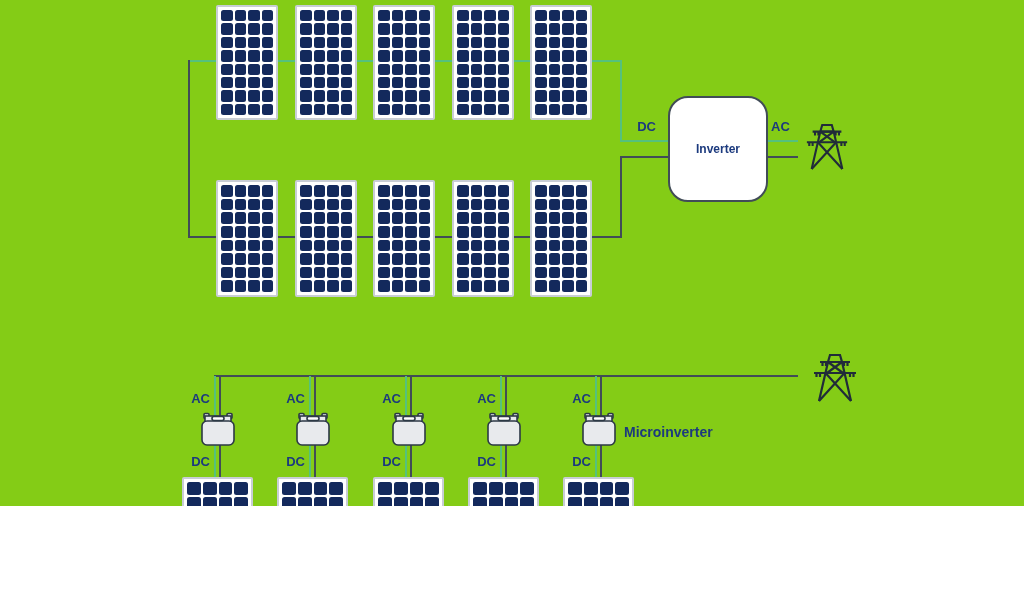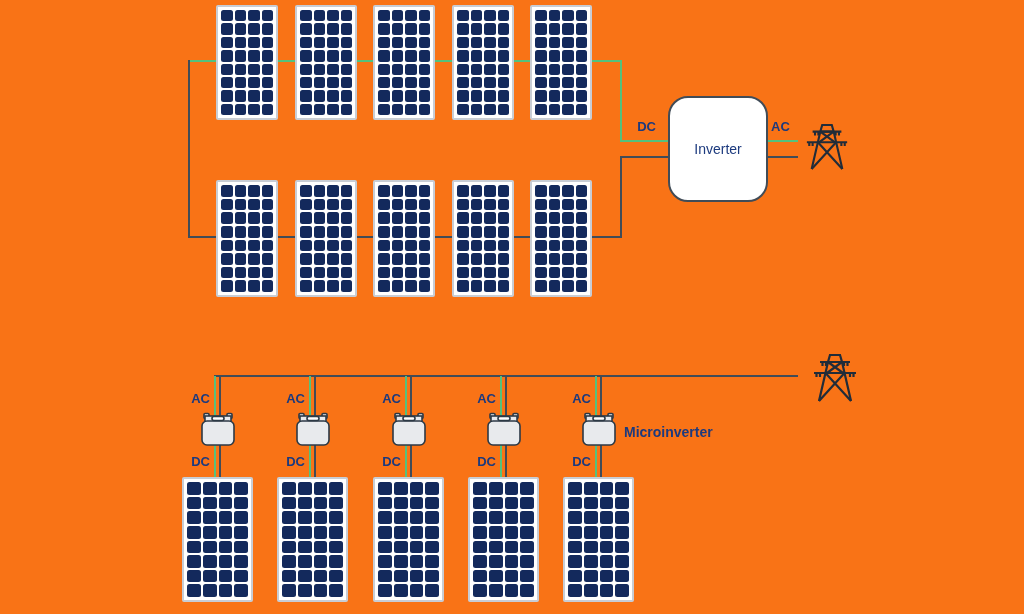--- a/index.html
+++ b/index.html
@@ -7,42 +7,42 @@
     --panel-frame:#c8cdd5;
     --wire-green:#55c17d;
     --wire-dark:#414c57;
     --label-navy:#1c3a7e;
     --icon-dark:#212c39;
     --micro-fill:#e8eaed;
     --micro-stroke:#2c3945;
   }
   html,body{margin:0;padding:0;background:#fff;}
   #canvas{
-    position:relative;width:1024px;height:614px;background:#f97316;
+    position:relative;width:1024px;height:506px;background:#84cc16;
     font-family:"Liberation Sans",sans-serif;overflow:hidden;
   }
   .wire{position:absolute;z-index:1;}
   .wire.green{background:var(--wire-green);}
   .wire.dark{background:var(--wire-dark);}
   .panel{
     position:absolute;z-index:2;background:#ffffff;box-sizing:border-box;
     border:2px solid var(--panel-frame);border-radius:2px;padding:3px;
   }
   .panel-grid{display:grid;width:100%;height:100%;gap:2px;}
   .panel-grid .cell{background:var(--panel-cell);border-radius:2.5px;}
   .lbl{
     position:absolute;z-index:4;color:var(--label-navy);
     font-weight:bold;font-size:13px;line-height:16px;white-space:nowrap;
   }
   .lbl.r{text-align:right;}
   .inverter-box{
     position:absolute;z-index:3;box-sizing:border-box;background:#ffffff;
     border:2.5px solid var(--wire-dark);border-radius:20px;
     display:flex;align-items:center;justify-content:center;
-    color:var(--label-navy);font-weight:normal;font-size:14px;
+    color:var(--label-navy);font-weight:bold;font-size:12px;
   }
   .micro-icon{position:absolute;z-index:3;}
   .tower{position:absolute;z-index:2;}
   .big-lbl{font-size:14px;line-height:20px;}
 </style>
 </head>
 <body>
 
 <div id="canvas">
 

